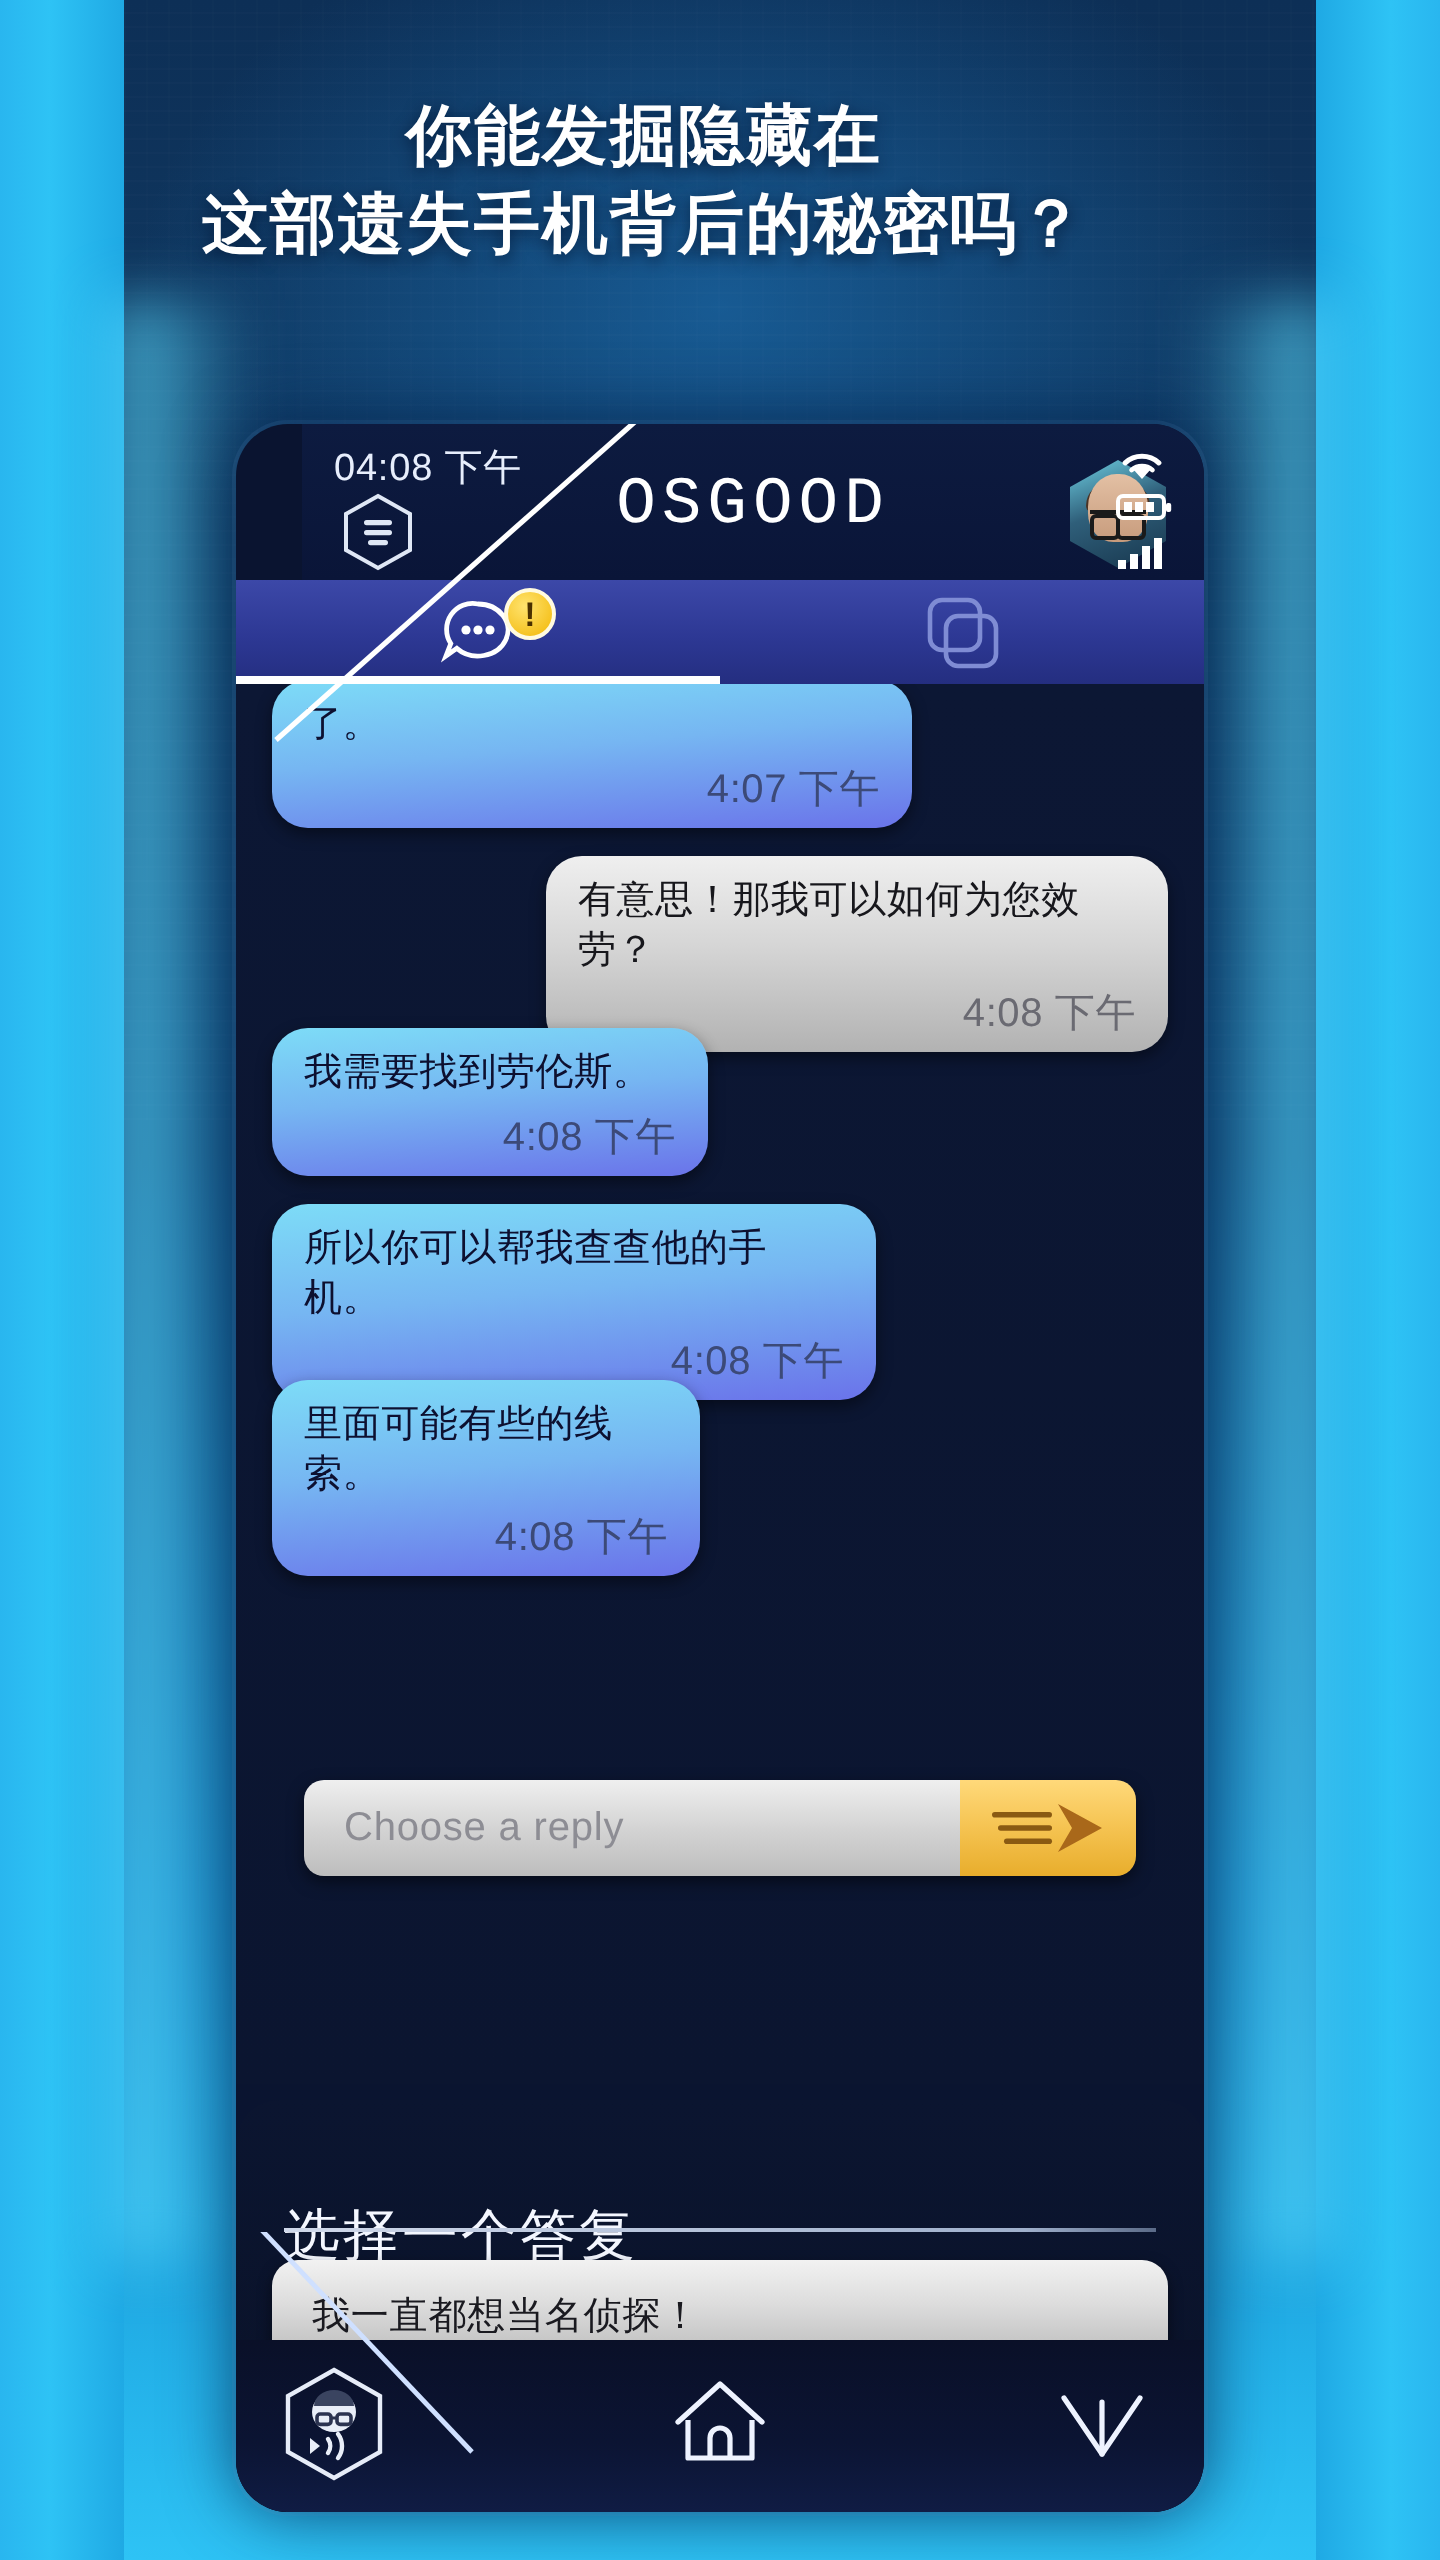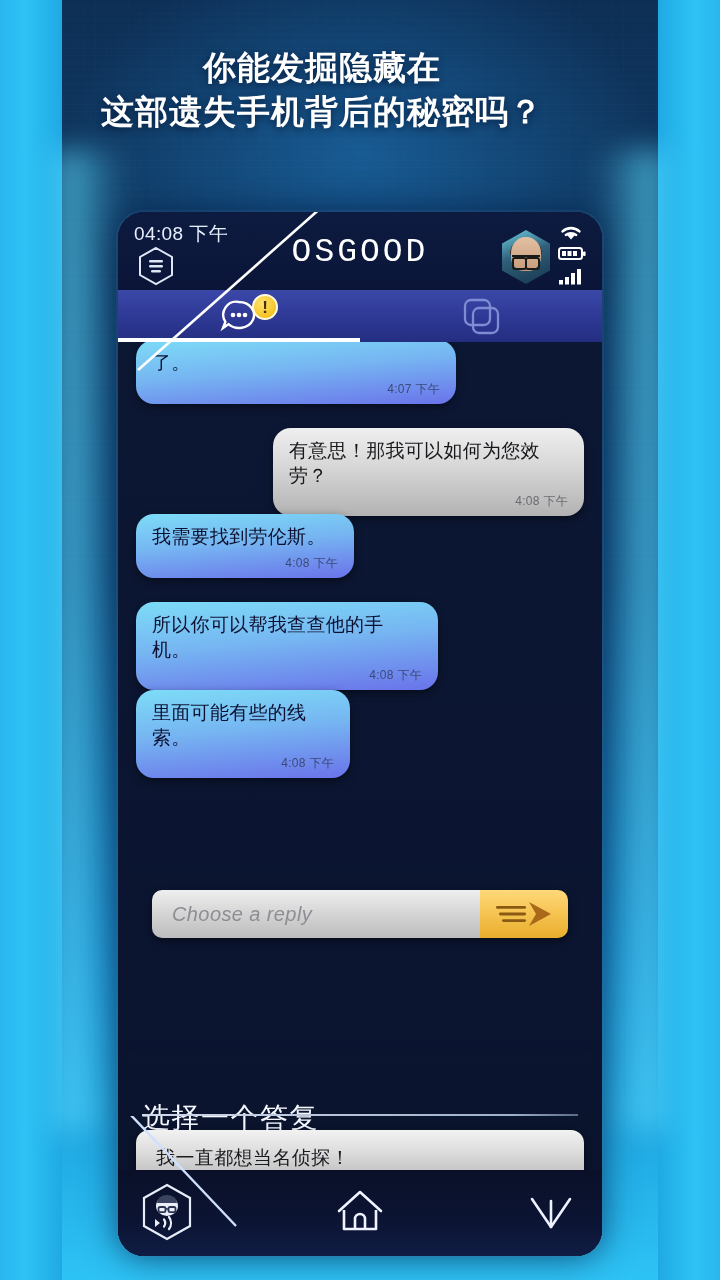--- a/index.html
+++ b/index.html
@@ -69,20 +69,21 @@
   #diag-bottom{
     position:absolute; left:0; bottom:0; width:300px; height:140px;
     overflow:hidden; pointer-events:none; z-index:40;
   }
 
   
   #statusbar{
     position:relative; height:78px;
     background:linear-gradient(180deg,#0d1b40 0%,#0a1538 100%);
     z-index:20;
+    margin-left:33px;
   }
   #clock{
     position:absolute; left:16px; top:9px;
     color:#e7eefc; font-size:19px; letter-spacing:.4px;
   }
   .hexbtn{
     position:absolute; width:36px; height:40px;
   }
   #menu-hex{ left:20px; top:34px; }
   #app-title{
@@ -166,35 +167,35 @@
     background:linear-gradient(175deg,#7ddcf7 0%,#76b6f2 45%,#6a73ea 100%);
     color:#0d1030;
   }
   .bubble.gray{
     background:linear-gradient(180deg,#efefef 0%,#d6d6d6 45%,#b2b2b2 100%);
     color:#17171c;
   }
   .btext{ font-size:19px; line-height:1.3; letter-spacing:.3px; }
   .btime{
     margin-top:5px; text-align:right;
-    font-size:12px; letter-spacing:.3px;
+    font-size:20px; letter-spacing:.3px;
   }
   .blue .btime{ color:#3c4a78; }
   .gray .btime{ color:#6a6a72; }
 
   
   #input-bar{
     position:absolute; left:34px; top:548px; width:416px; height:48px;
     border-radius:10px; overflow:hidden;
     display:flex; box-shadow:0 3px 8px rgba(0,0,0,.5);
   }
   #reply-field{
     flex:1; display:flex; align-items:center; padding-left:20px;
     background:linear-gradient(180deg,#efefef 0%,#d4d4d4 50%,#bdbdbd 100%);
-    color:#8d8d94; font-size:20px; letter-spacing:.4px;font-style:italic;
+    color:#8d8d94; font-size:20px; letter-spacing:.4px;
   }
   #send-btn{
     width:88px;
     background:linear-gradient(180deg,#ffd97a 0%,#f5c351 50%,#e8ad2c 100%);
     display:flex; align-items:center; justify-content:center;
   }
 
   
   #reply-panel{
     position:absolute; left:0; top:838px; width:484px; height:206px;

